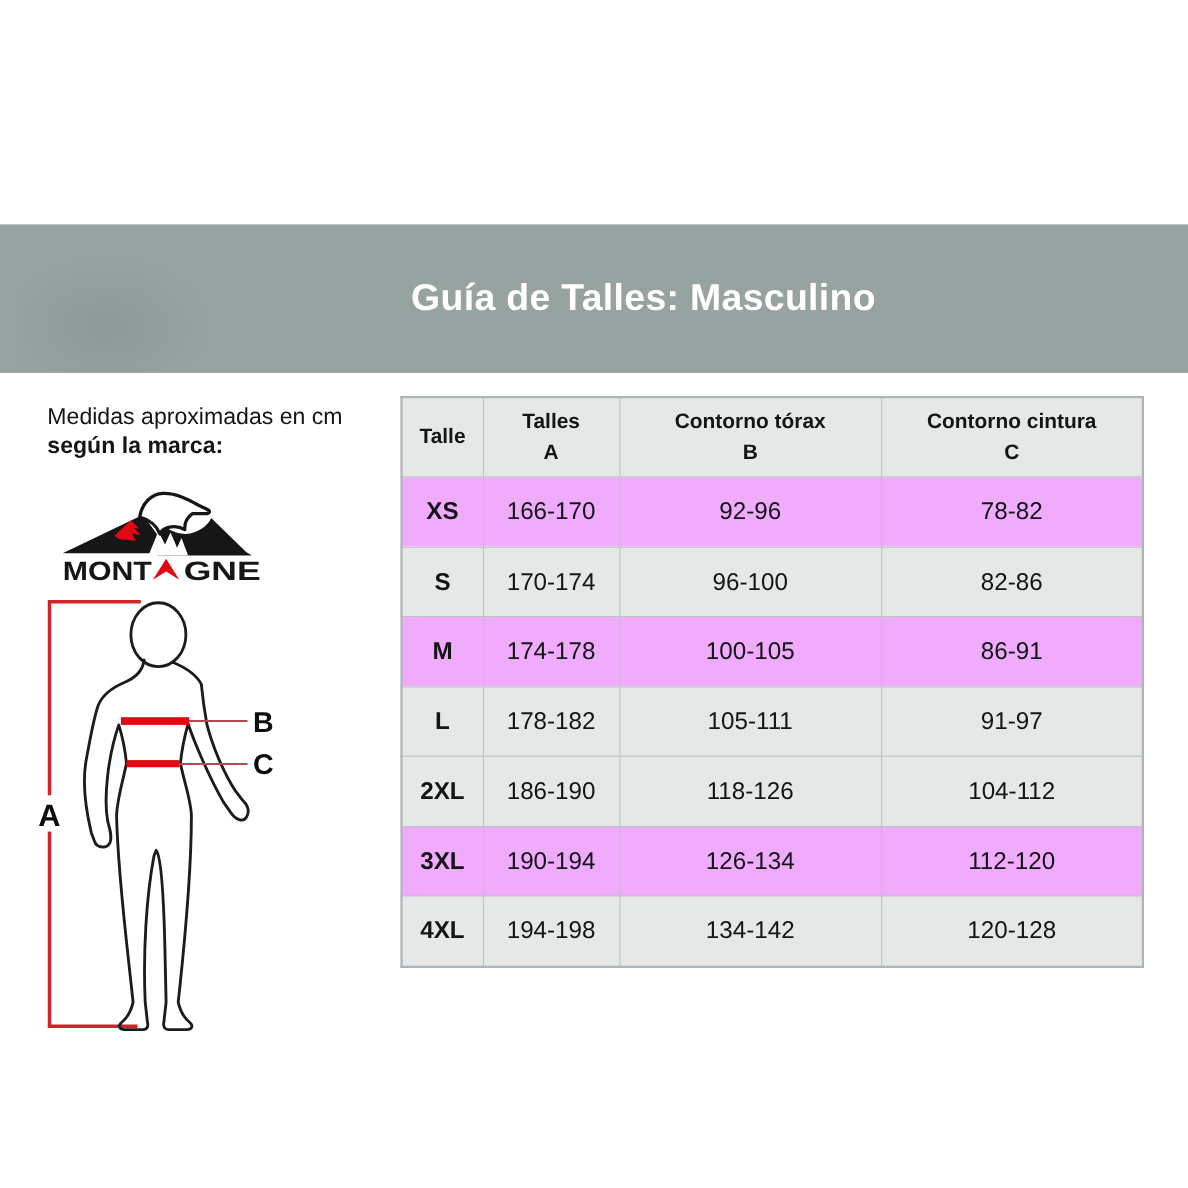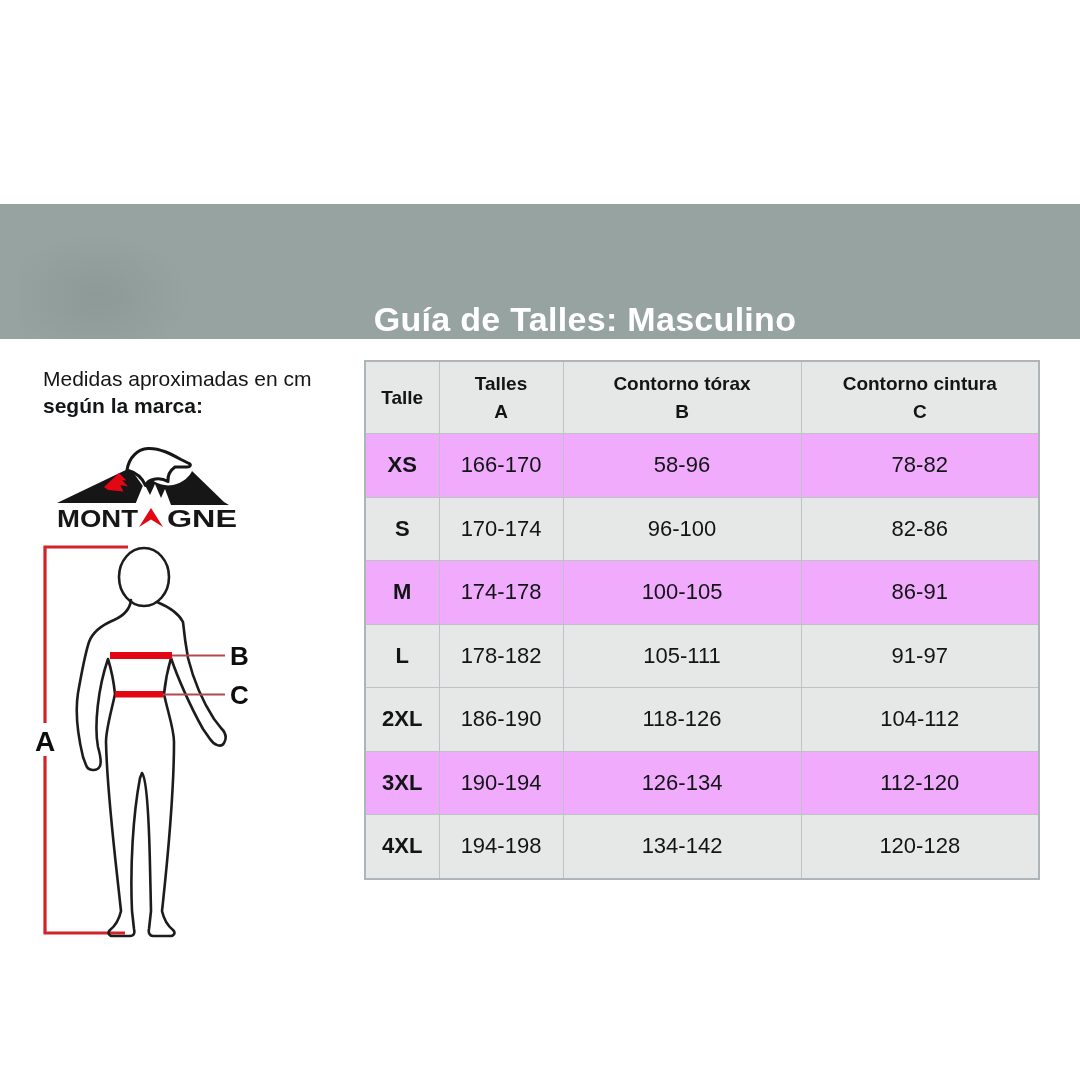--- a/index.html
+++ b/index.html
@@ -11,21 +11,21 @@
     overflow: hidden;
     color: #16181a;
   }
   .page { position: absolute; inset: 0; }
 
   
   .banner {
     position: absolute; left: 0; top: 204px;
     width: 1080px; height: 135px;
     background: #96a3a1;
-    display: flex; align-items: flex-end; justify-content: center;
+    display: flex; align-items: center; justify-content: center;
   }
   .banner-title {
     margin: 0;
     color: #ffffff;
     font-size: 34px;
     font-weight: bold;
     letter-spacing: 0.3px;
     transform: translateX(45px);
   }
   .banner-smudge {
@@ -195,21 +195,21 @@
         <th>
           <div>Contorno cintura</div>
           <div>C</div>
         </th>
       </tr>
     </thead>
     <tbody>
       <tr>
         <td class="size-cell">XS</td>
         <td>166-170</td>
-        <td>58-96</td>
+        <td>92-96</td>
         <td>78-82</td>
       </tr>
       <tr class="alt">
         <td class="size-cell">S</td>
         <td>170-174</td>
         <td>96-100</td>
         <td>82-86</td>
       </tr>
       <tr>
         <td class="size-cell">M</td>

